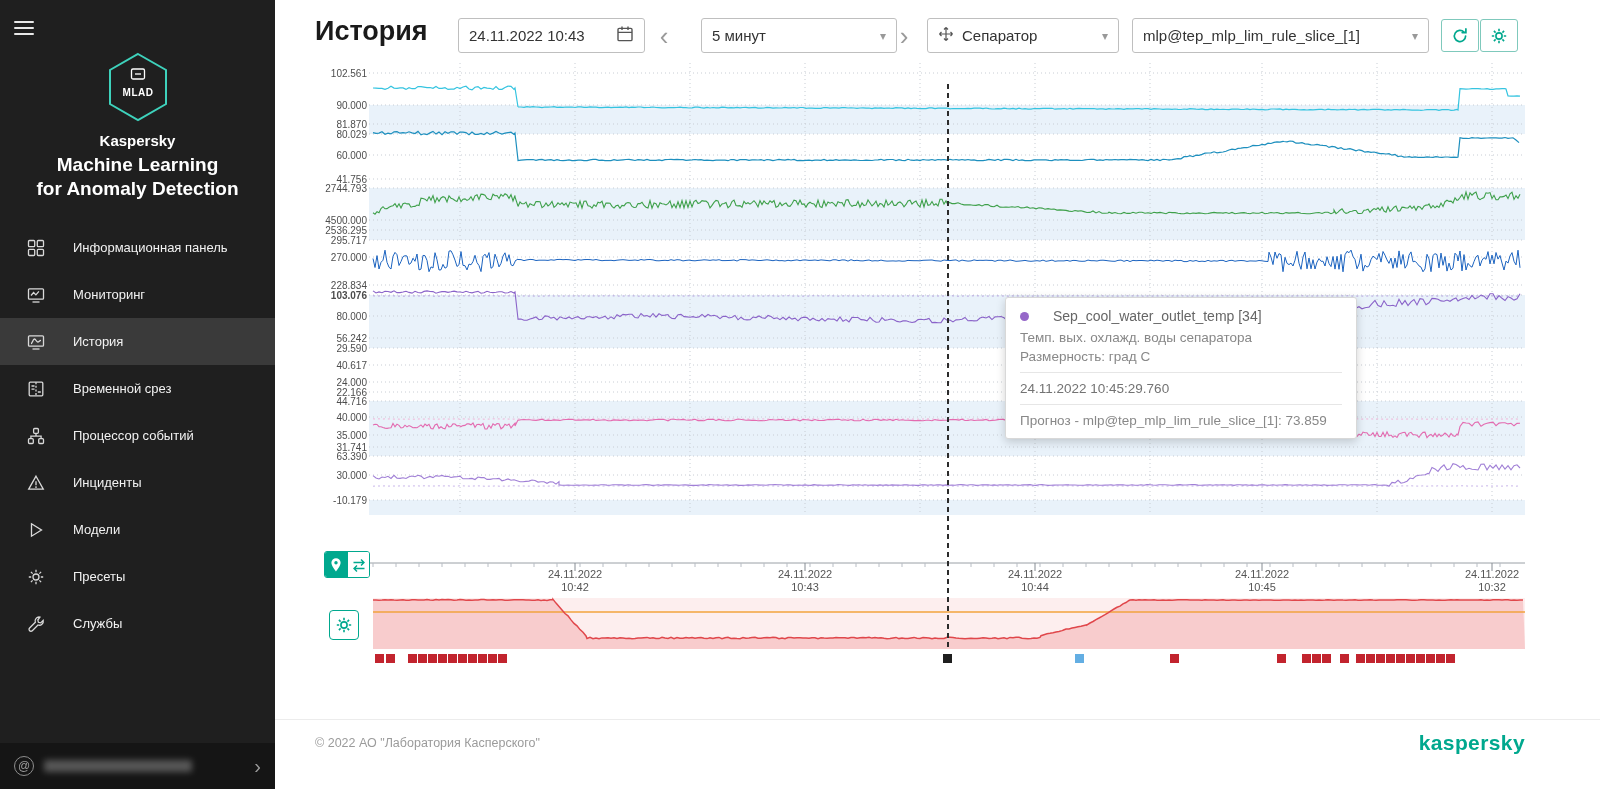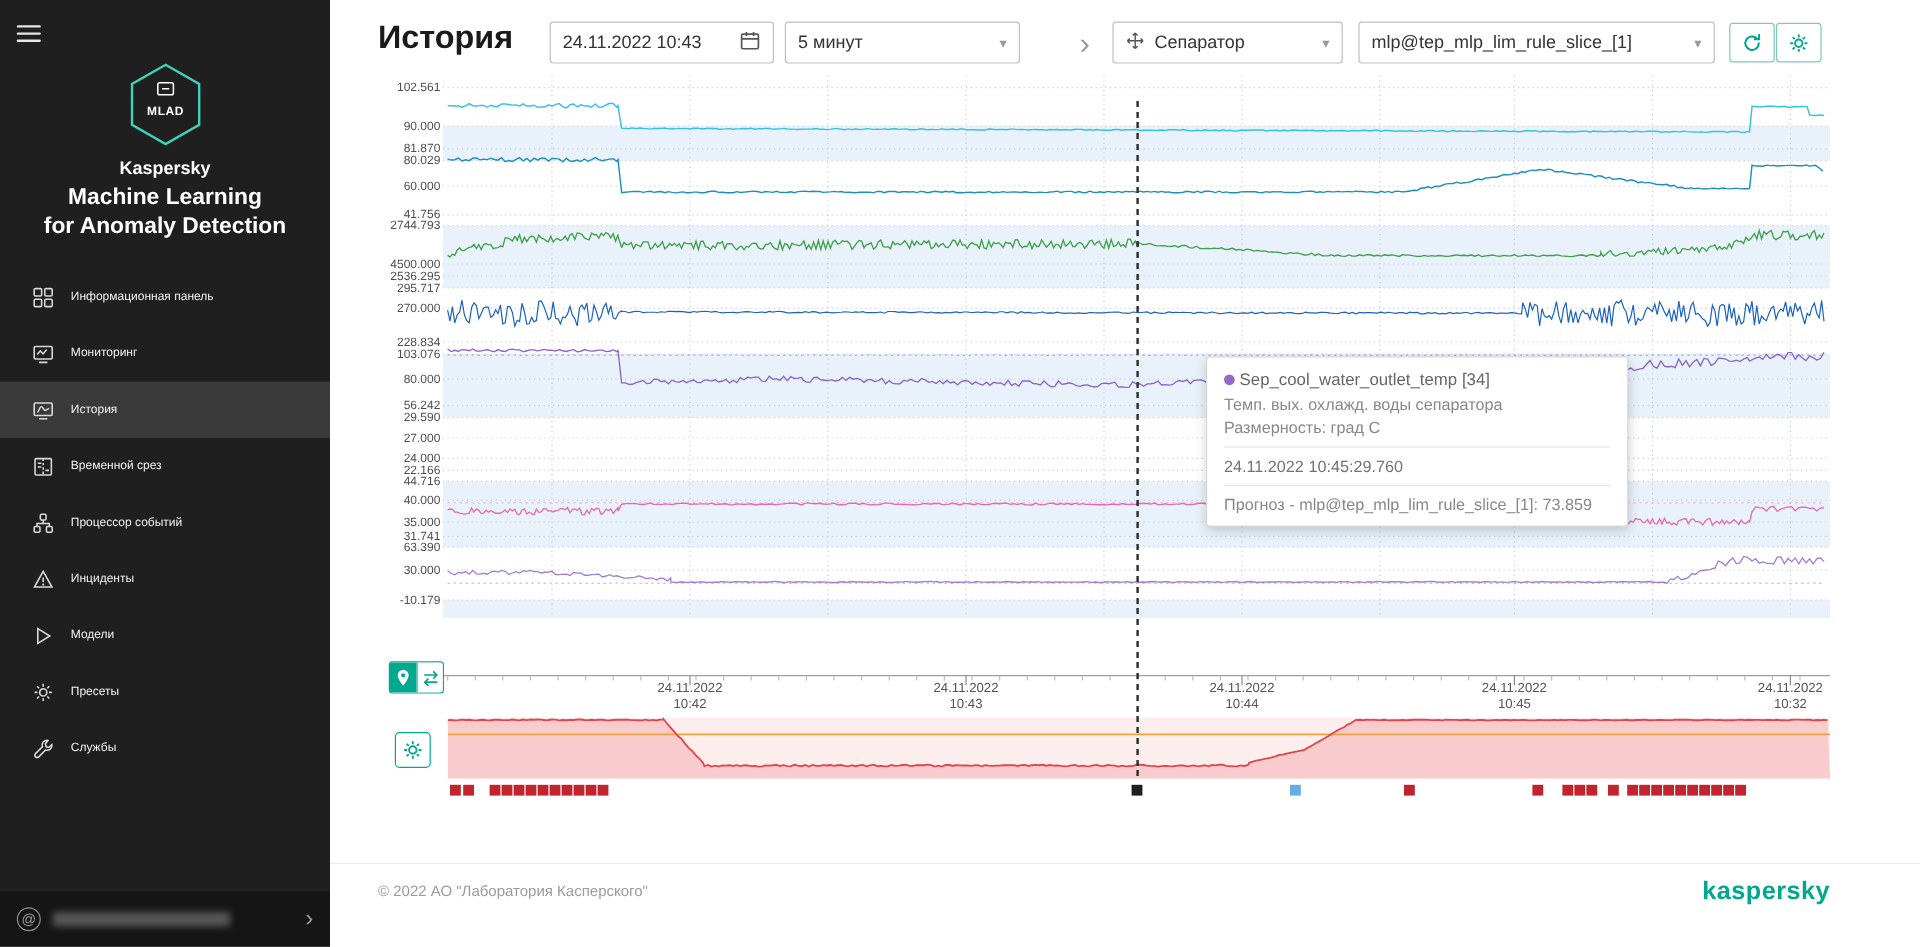--- a/index.html
+++ b/index.html
@@ -8,53 +8,53 @@
 
   
   .sidebar{position:absolute;left:0;top:0;width:275px;height:789px;background:#1f1f1f;color:#eee;z-index:10}
   .hamburger{position:absolute;left:14px;top:17px;width:26px;height:22px;background:none;border:none;cursor:pointer}
   .hamburger span{display:block;width:20px;height:2px;background:#e8e8e8;margin:4px 0;border-radius:1px}
   .brand{margin-top:52px;text-align:center}
   .brand-logo{display:block;margin:0 auto}
   .brand-company{margin-top:10px;font-size:15px;font-weight:bold;color:#fff}
   .brand-product{margin-top:4px;font-size:19px;font-weight:bold;line-height:24px;color:#fff}
   .nav{position:absolute;left:0;top:224px;width:275px}
-  .nav-item{display:flex;align-items:center;height:47px;padding:0 14px 0 26px;gap:13px;font-size:10px;color:#f2f2f2;cursor:pointer}
+  .nav-item{display:flex;align-items:center;height:47px;padding:0 14px 0 26px;gap:27px;font-size:13px;color:#f2f2f2;cursor:pointer}
   .nav-item.active{background:#3a3a3a}
   .nav-ic{width:20px;height:18px;display:flex;align-items:center;justify-content:center;flex:0 0 20px}
   .nav-ic svg{stroke:#d9d9d9;fill:none;stroke-width:1.3}
   .user-row{position:absolute;left:0;bottom:0;width:275px;height:46px;background:#151515;display:flex;align-items:center;padding:0 14px;gap:10px}
   .at-circle{width:20px;height:20px;border:1px solid #8d8d8d;border-radius:50%;color:#9a9a9a;font-size:12px;display:flex;align-items:center;justify-content:center}
   .email-blur{width:148px;height:12px;background:#6d6d6d;border-radius:2px;filter:blur(3px);opacity:.75}
   .user-chev{margin-left:auto;color:#9a9a9a;font-size:20px;line-height:20px;background:none;border:none;cursor:pointer}
 
   
   .page-title{position:absolute;left:315px;top:16px;font-size:27px;font-weight:bold;color:#1a1a1a}
   .ctl{position:absolute;top:18px;height:35px;border:1px solid #bfbfbf;border-radius:3px;background:#fff;display:flex;align-items:center;padding:0 10px;font-size:15px;color:#333;cursor:pointer}
   .ctl .caret{margin-left:auto;color:#999;font-size:12px;padding-left:8px}
   #datetime-field{left:458px;width:187px;cursor:text}
-  #interval-select{left:654px;width:196px}
+  #interval-select{left:701px;width:196px}
   #preset-select{left:927px;width:192px;gap:8px}
   #model-select{left:1132px;width:297px}
   .nav-chev{position:absolute;top:22px;width:22px;height:28px;background:none;border:none;font-size:26px;color:#9a9a9a;line-height:26px;cursor:pointer}
   #step-back{left:653px}
   #step-fwd{left:893px}
   .icon-btn{position:absolute;top:19px;width:38px;height:33px;border:1px solid #7fc9bc;border-radius:3px;background:#fff;display:flex;align-items:center;justify-content:center;cursor:pointer}
   #refresh-button{left:1441px}
   #chart-settings-button{left:1480px}
 
   
   #main-chart{position:absolute;left:369px;top:63px;z-index:1}
   #y-labels{position:absolute;left:283px;top:0;width:84px;z-index:2}
   .ylab{position:absolute;right:0;font-size:10px;color:#4d4d4d;white-space:nowrap}
   #time-cursor{position:absolute;left:947px;top:84px;width:2px;height:566px;z-index:4;
     background:repeating-linear-gradient(to bottom,#2b2b2b 0 5px,transparent 5px 9px)}
   .tooltip{position:absolute;left:1005px;top:297px;width:352px;background:#fff;border:1px solid #d8d8d8;border-radius:3px;
     box-shadow:0 3px 10px rgba(0,0,0,.18);padding:10px 14px;z-index:6;font-size:13.5px;color:#888}
-  .tt-name{display:flex;align-items:center;gap:4px;font-size:14px;color:#666;margin-bottom:6px}
+  .tt-name{display:flex;align-items:center;gap:24px;font-size:14px;color:#666;margin-bottom:6px}
   .tt-bullet{width:9px;height:9px;border-radius:50%;background:#9668c9;flex:0 0 9px}
   .tt-line{margin:4px 0}
   .tt-ts{border-top:1px solid #e6e6e6;margin-top:8px;padding-top:8px;color:#737373}
   .tt-forecast{border-top:1px solid #e6e6e6;margin-top:8px;padding-top:8px}
 
   
   #time-axis{position:absolute;left:369px;top:562px;z-index:1}
   .xlab{position:absolute;top:568px;transform:translateX(-50%);text-align:center;font-size:11px;color:#555;line-height:13px;z-index:2}
   .pin-group{position:absolute;left:324px;top:551px;display:flex;border:1px solid #00a88e;border-radius:3px;overflow:hidden;z-index:3}
   .pin-btn{width:22px;height:25px;display:flex;align-items:center;justify-content:center;background:#fff;border:none;cursor:pointer}
@@ -244,25 +244,25 @@
     <div class="ylab" style="top: 119px; text-align: right;">81.870</div>
     <div class="ylab" style="top: 129px;">80.029</div>
     <div class="ylab" style="top: 150px;">60.000</div>
     <div class="ylab" style="top: 174px;">41.756</div>
     <div class="ylab" style="top: 183px;">2744.793</div>
     <div class="ylab" style="top: 215px;">4500.000</div>
     <div class="ylab" style="top: 225px;">2536.295</div>
     <div class="ylab" style="top: 235px;">295.717</div>
     <div class="ylab" style="top: 252px;">270.000</div>
     <div class="ylab" style="top: 280px;">228.834</div>
-    <div class="ylab" style="top: 290px;">103.076</div>
+    <div class="ylab" style="top: 290px; font-weight: bold;">103.076</div>
     <div class="ylab" style="top: 311px;">80.000</div>
     <div class="ylab" style="top: 333px;">56.242</div>
     <div class="ylab" style="top: 343px;">29.590</div>
-    <div class="ylab" style="top: 360px;">27.000</div>
+    <div class="ylab" style="top: 360px;">40.617</div>
     <div class="ylab" style="top: 377px;">24.000</div>
     <div class="ylab" style="top: 387px;">22.166</div>
     <div class="ylab" style="top: 396px; text-align: center;">44.716</div>
     <div class="ylab" style="top: 412px;">40.000</div>
     <div class="ylab" style="top: 430px;">35.000</div>
     <div class="ylab" style="top: 442px;">31.741</div>
     <div class="ylab" style="top: 451px;">63.390</div>
     <div class="ylab" style="top: 470px;">30.000</div>
     <div class="ylab" style="top: 495px;">-10.179</div>
   </div>

